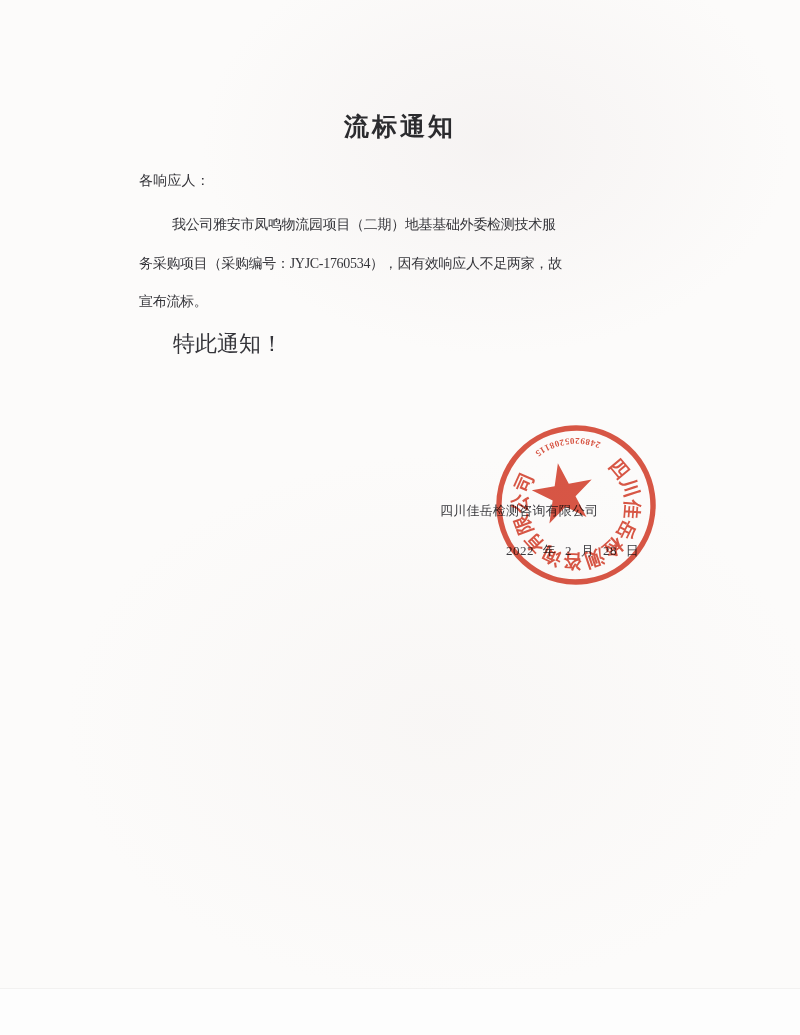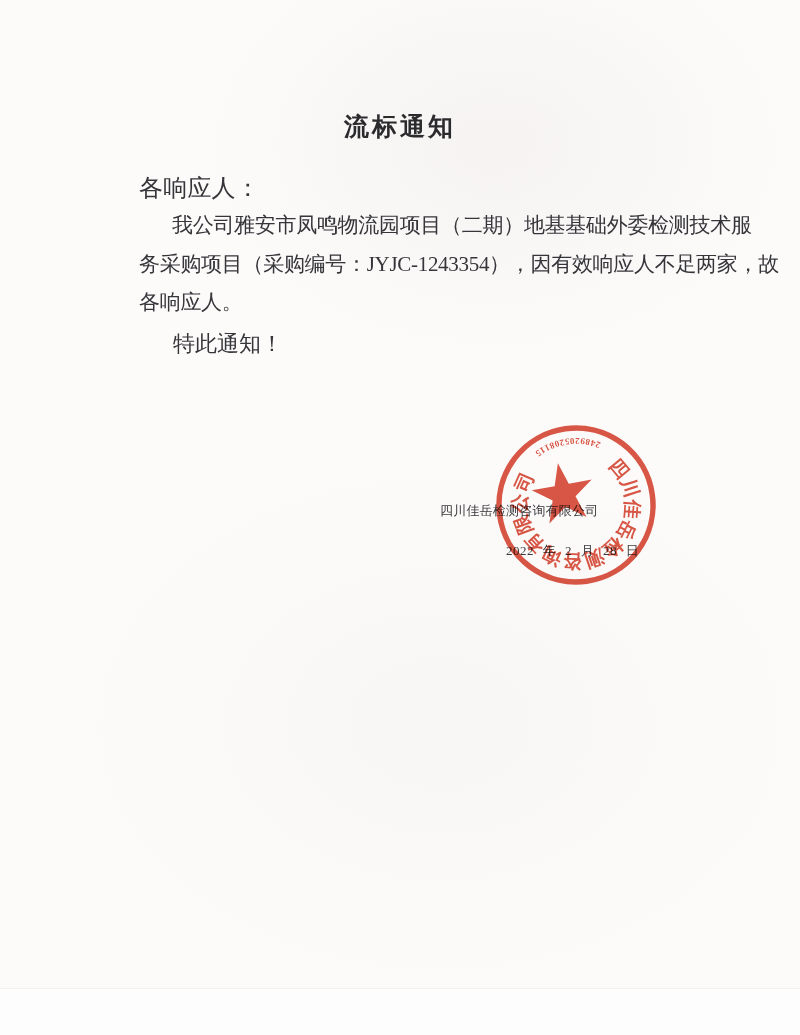--- a/index.html
+++ b/index.html
@@ -40,30 +40,30 @@
     text-align: center;
     font-size: 25px;
     font-weight: bold;
     letter-spacing: 3px;
     color: #2b2b2e;
   }
   .salutation {
     position: absolute;
     left: 139px;
     top: 172px;
-    font-size: 24px;
+    font-size: 14px;
     color: #35353a;
     letter-spacing: 0.2px;
   }
   .body-block {
     position: absolute;
     left: 139px;
     top: 206px;
     width: 560px;
-    font-size: 21px;
+    font-size: 14px;
     line-height: 38.5px;
     color: #35353a;
     letter-spacing: -0.3px;
     white-space: nowrap;
   }
   .body-line-first { padding-left: 33px; }
   .closing {
     position: absolute;
     left: 173px;
     top: 329px;
@@ -106,22 +106,22 @@
 <body>
 
 <div class="scan-page">
 
   <div class="doc-title">流标通知</div>
 
   <div class="salutation">各响应人：</div>
 
   <div class="body-block">
     <div class="body-line-first">我公司雅安市凤鸣物流园项目（二期）地基基础外委检测技术服</div>
-    <div>务采购项目（采购编号：JYJC-1243354），因有效响应人不足两家，故</div>
-    <div>各响应人。</div>
+    <div>务采购项目（采购编号：JYJC-1760534），因有效响应人不足两家，故</div>
+    <div>宣布流标。</div>
   </div>
 
   <div class="closing">特此通知！</div>
 
   <div class="sig-company">四川佳岳检测咨询有限公司</div>
   <div class="sig-date">2022 年 2 月 28 日</div>
 
   <svg class="seal" viewBox="0 0 214 214" xmlns="http://www.w3.org/2000/svg">
     <g id="seal-group" transform="rotate(172 107 107)">
       <circle cx="107" cy="107" r="77" fill="none" stroke-width="5.5" stroke="#d5402c"></circle>

